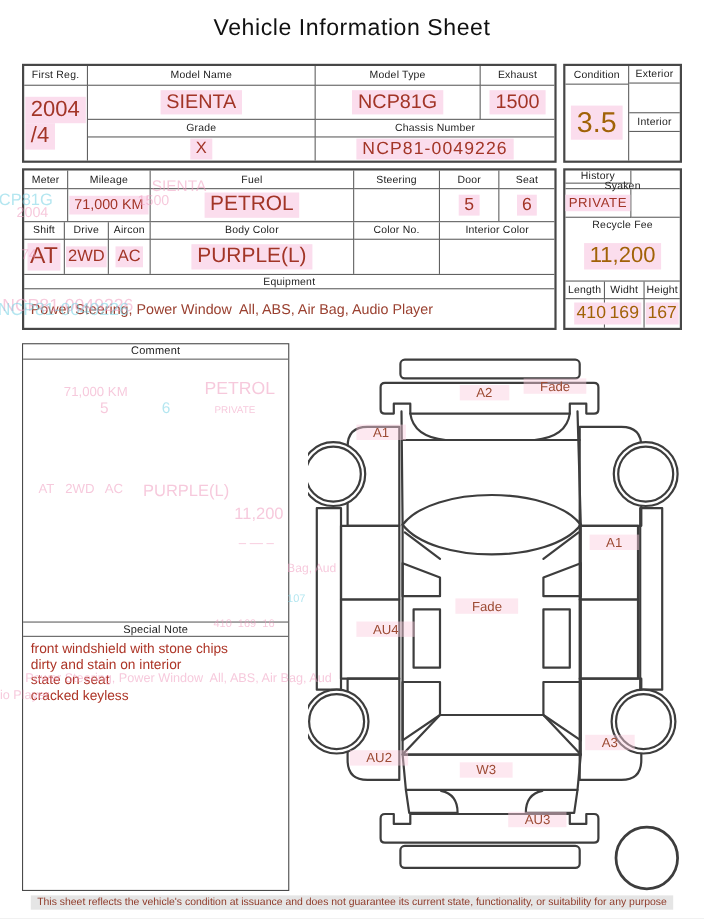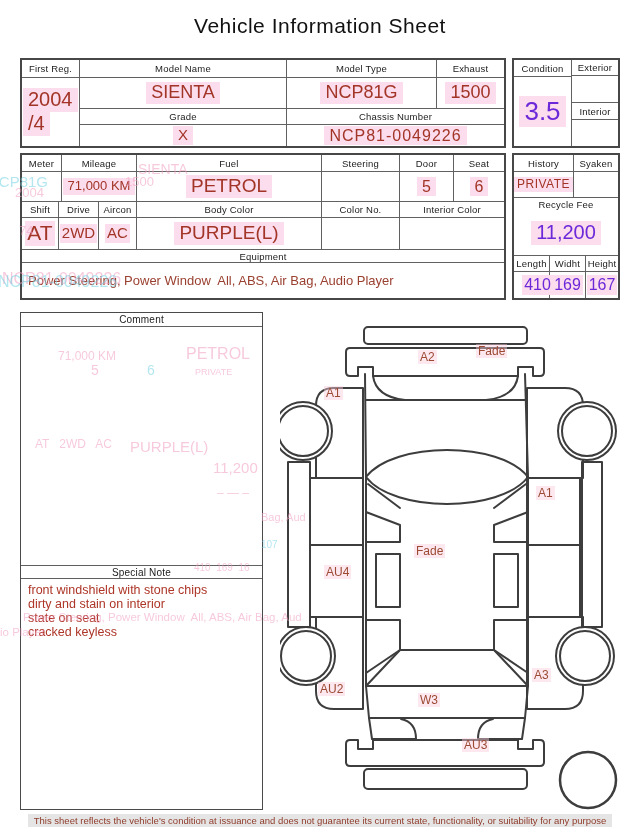--- a/index.html
+++ b/index.html
@@ -8,29 +8,29 @@
          font-family:Liberation Sans, sans-serif;color:#1a1a1a;overflow:hidden;}
   .abs{position:absolute;}
   .box{position:absolute;border:2px solid #474747;background:#fff;}
   .thinbox{position:absolute;border:1.5px solid #4a4a4a;background:#fff;}
   .cell{display:flex;align-items:center;justify-content:center;min-width:0;min-height:0;}
   .hdr{font-size:9.5px;color:#1b1b1b;letter-spacing:.2px;}
   .br{border-right:1px solid #616161;}
   .bb{border-bottom:1px solid #616161;}
   .bt{border-top:1px solid #616161;}
   .red{color:#a23527;}
-  .brown{color:#6d28d9;}
+  .brown{color:#a16207;}
   .hl{background:#fbdded;padding:1px 5px;line-height:1.08;white-space:pre;}
   .pre{white-space:pre;}
   .title{position:absolute;left:0;right:0;top:14px;text-align:center;
          font-size:21px;letter-spacing:.5px;color:#111;}
   .footer{position:absolute;left:0;right:0;top:815px;text-align:center;font-size:9.5px;}
   .footer span{background:#e5e5e5;color:#8f3b2a;padding:1px 6px;}
   .dlabel{position:absolute;font-size:12px;line-height:14px;color:#9c4a33;
-          background:rgba(250,205,222,.45);padding:0 2px;white-space:pre;}
+          background:rgba(250,205,222,.45);padding:0 15px;white-space:pre;}
   .ghost{position:absolute;opacity:.55;white-space:pre;pointer-events:none;line-height:1;}
   .gpink{color:#f09ec0;}
   .gcyan{color:#77d2e4;}
   .notes{padding:4px 6px 0 7px;font-size:12.5px;line-height:14px;color:#ad3527;}
   svg .ln{stroke:#3d3d3d;stroke-width:2;fill:none;stroke-linejoin:round;stroke-linecap:round;}
   svg .wh{stroke:#3d3d3d;stroke-width:2;fill:#fff;}
 </style>
 </head>
 <body>
 
@@ -129,21 +129,21 @@
       <div class="cell br"></div>
       <div class="cell"></div>
     </div>
     <div class="cell hdr bb" style="height:13px;">Equipment</div>
     <div style="flex:1;display:flex;align-items:center;padding-left:6px;font-size:13px;color:#9a4030;">
       <span class="pre">Power Steering, Power Window  All, ABS, Air Bag, Audio Player</span>
     </div>
   </div>
 
   <div class="box" style="left:512px;top:153px;width:108px;height:147px;display:flex;flex-direction:column;">
-    <div style="display:flex;height:17px;">
+    <div style="display:flex;height:17px;flex-direction:column;">
       <div class="cell hdr br bb" style="width:60px;">History</div>
       <div class="cell hdr bb" style="flex:1;">Syaken</div>
     </div>
     <div style="display:flex;height:26px;">
       <div class="cell br bb" style="width:60px;font-size:12px;">
           <span class="red hl" style="padding:1px 3px;letter-spacing:.5px;">PRIVATE</span>
         </div>
       <div class="cell bb" style="flex:1;"></div>
     </div>
     <div class="cell hdr" style="height:13px;">Recycle Fee</div>

